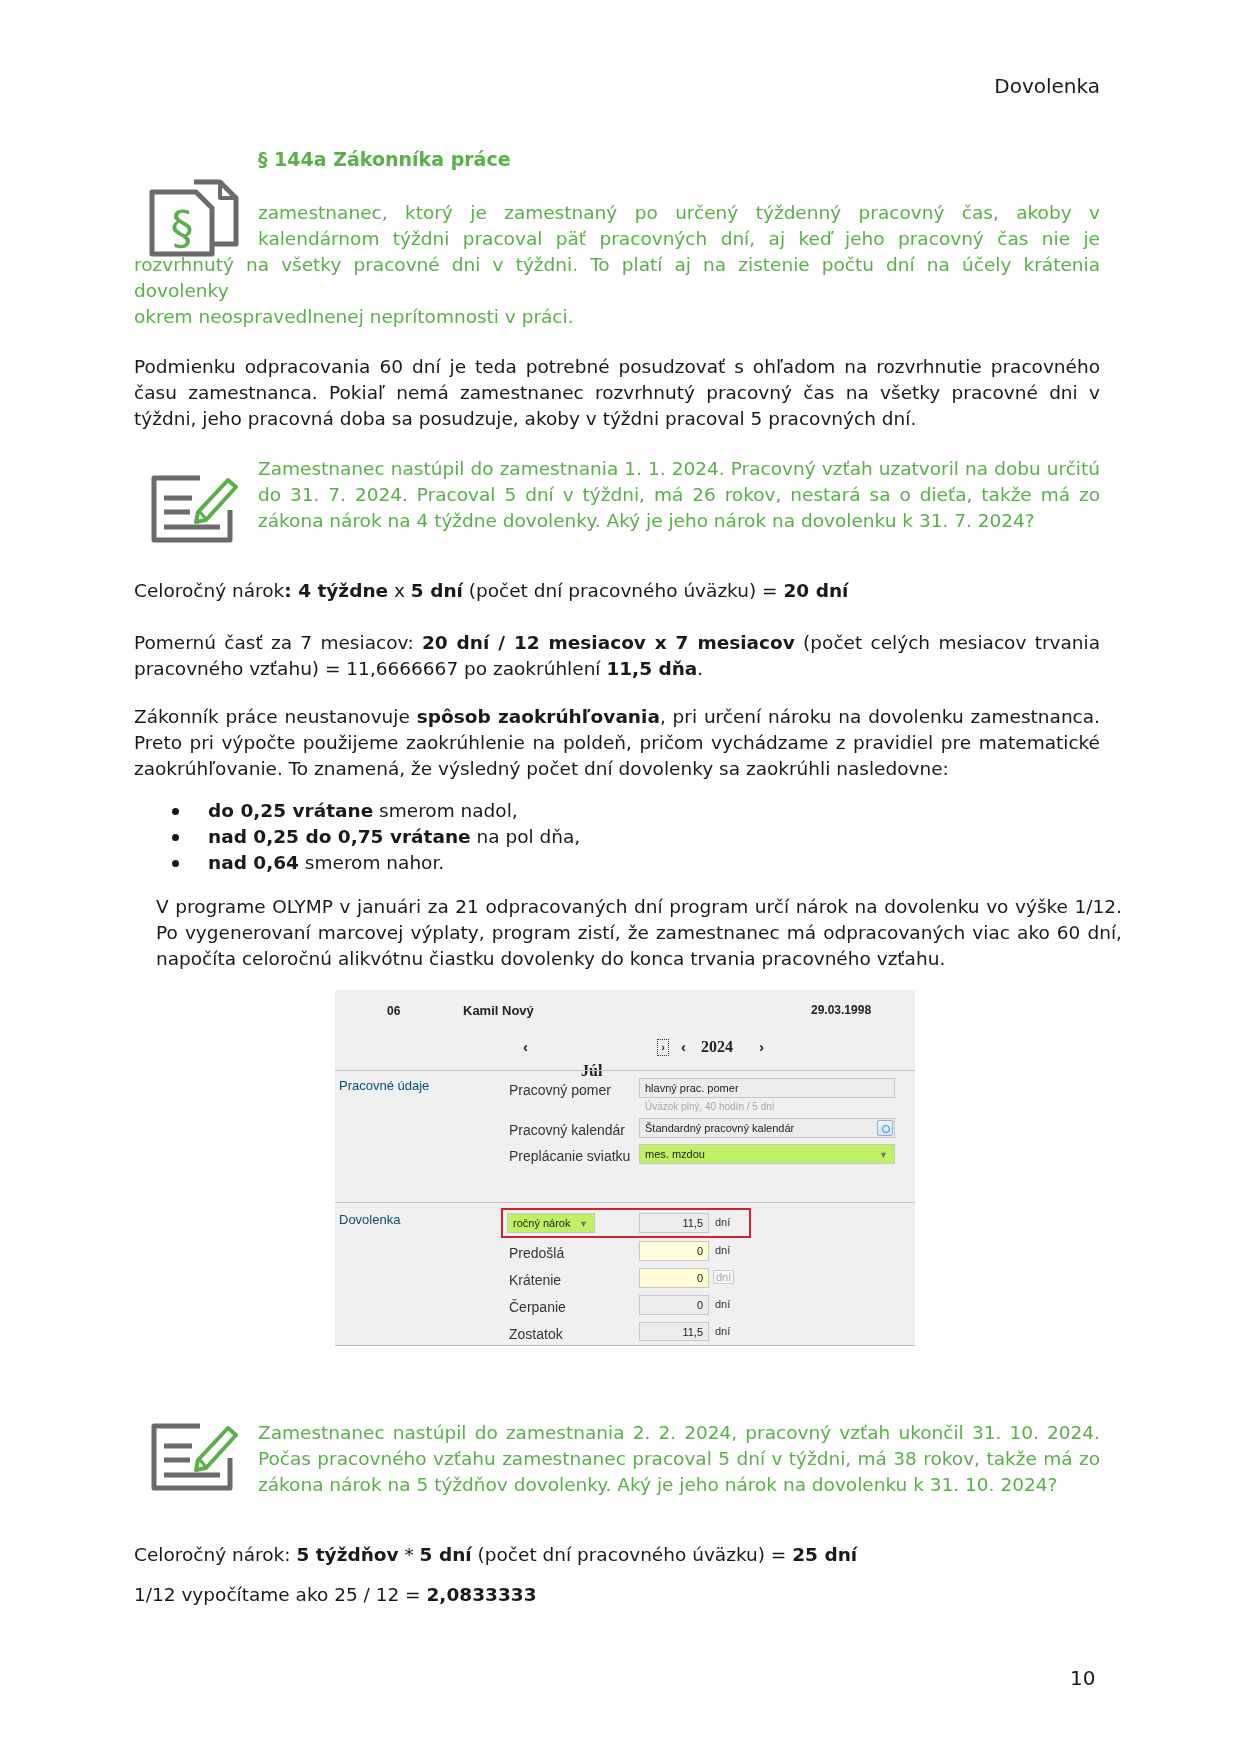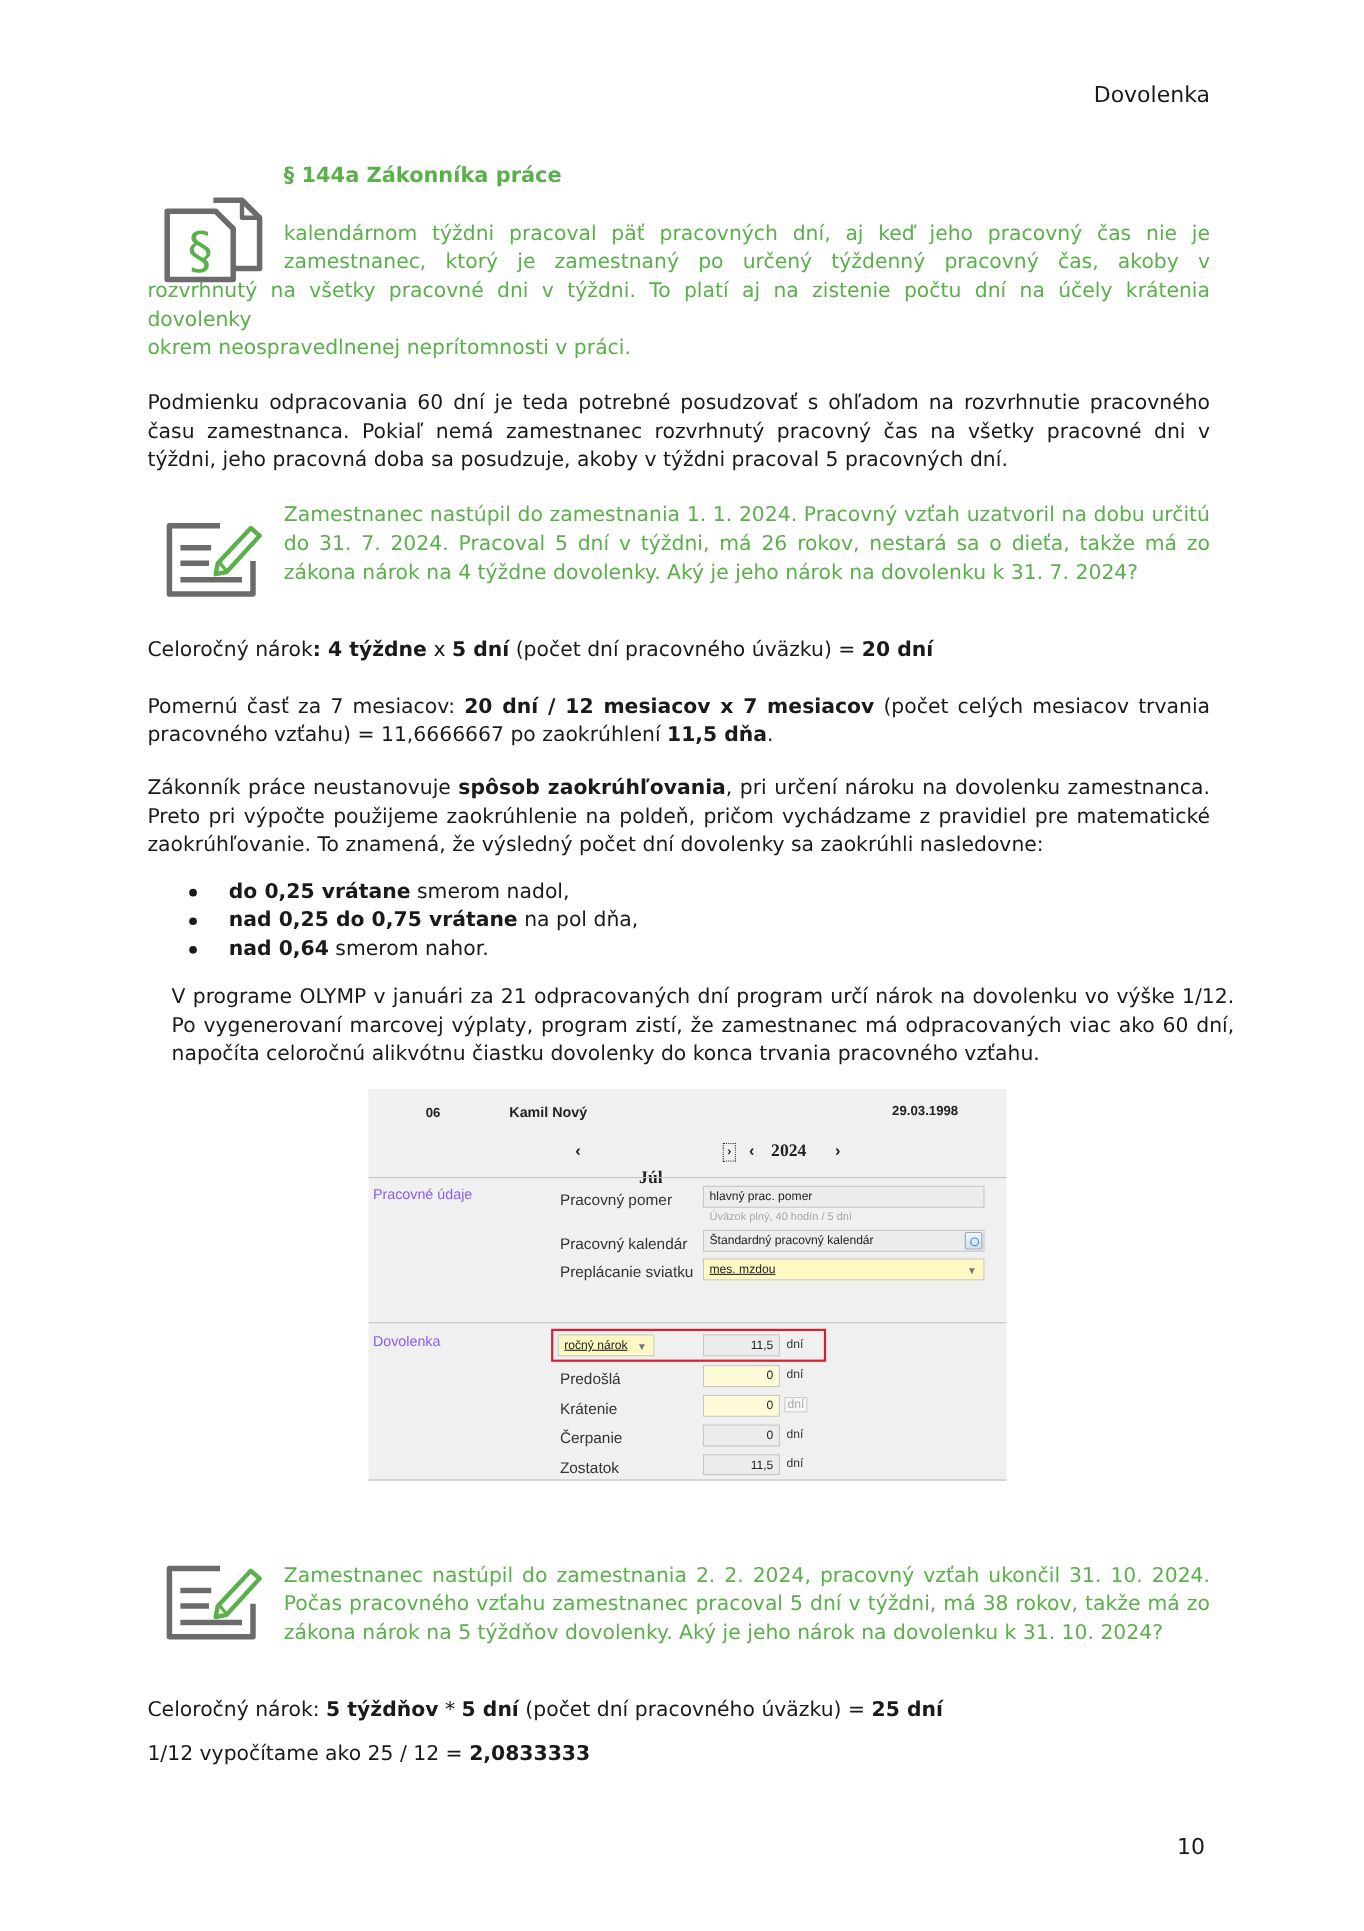--- a/index.html
+++ b/index.html
@@ -59,26 +59,26 @@
     .olymp .emp-code { left: 52px; top: 14px; font-size: 12px; font-weight: bold; }
     .olymp .emp-name { left: 128px; top: 13px; font-size: 13px; font-weight: bold; }
     .olymp .emp-date { left: 476px; top: 13px; font-size: 12px; font-weight: bold; }
     .olymp .nav { top: 48px; font-family: "Liberation Serif", serif; font-size: 16px; font-weight: bold; }
     .olymp .nav.arrow { font-family: "Liberation Sans", sans-serif; font-size: 15px; }
     .olymp .focus-arrow {
       left: 322px; top: 49px; width: 12px; height: 17px; border: 1px dotted #333;
       font-size: 11px; line-height: 15px; text-align: center; font-weight: bold;
     }
     .olymp .sep { left: 0; width: 580px; height: 1px; background: #c4c4c4; }
-    .olymp .section-label { font-size: 13px; color: #8b5cf6; left: 4px; }
+    .olymp .section-label { font-size: 13px; color: #0c4a6e; left: 4px; }
     .olymp .field-label { font-size: 14px; color: #333; left: 174px; }
     .olymp .field {
       border: 1px solid #c7c7c7; background: #ececec; font-size: 11px; padding: 2px 5px; height: 20px; line-height: 15px;
     }
-    .olymp .field.white { background: #fef9c3; text-decoration: underline; }
+    .olymp .field.white { background: #bef264; }
     .olymp .field.yellow { background: #fdfbd8; }
     .olymp .field.num { text-align: right; }
     .olymp .hint { font-size: 10px; color: #a7a7a7; }
     .olymp .unit { font-size: 11px; color: #333; }
     .olymp .unit.disabled { color: #aaa; border: 1px solid #ccc; padding: 0 2px; background: #f6f6f6; }
     .olymp .caret { position: absolute; right: 6px; top: 3px; font-size: 9px; color: #777; }
     .olymp .lookup-btn {
       position: absolute; right: 1px; top: 1px; width: 16px; height: 16px; border: 1px solid #9ab; border-radius: 2px;
       background: linear-gradient(#eef5fb, #cfe1ef);
     }
@@ -96,22 +96,22 @@
   <svg width="94" height="80" viewBox="0 0 94 80">
     <path d="M46 4 L72 4 L88 20 L88 66 L62 66" fill="none" stroke="#6b6b6b" stroke-width="5" stroke-linejoin="round"></path>
     <path d="M72 4 L72 20 L88 20" fill="none" stroke="#6b6b6b" stroke-width="4" stroke-linejoin="round"></path>
     <path d="M4 14 L48 14 L64 30 L64 76 L4 76 Z" fill="#ffffff" stroke="#6b6b6b" stroke-width="5" stroke-linejoin="round"></path>
     <text x="34" y="66" font-family="DejaVu Sans, sans-serif" font-size="46" fill="#5ab04a" text-anchor="middle">§</text>
   </svg>
 </div>
 <div class="abs law-heading green">§ 144a Zákonníka práce</div>
 <div class="para law-para green">
   <div class="indent-block">
+    <span class="line">zamestnanec, ktorý je zamestnaný po určený týždenný pracovný čas, akoby v</span>
     <span class="line">kalendárnom týždni pracoval päť pracovných dní, aj keď jeho pracovný čas nie je</span>
-    <span class="line">zamestnanec, ktorý je zamestnaný po určený týždenný pracovný čas, akoby v</span>
   </div>
   <span class="line">rozvrhnutý na všetky pracovné dni v týždni. To platí aj na zistenie počtu dní na účely krátenia dovolenky</span>
   <span class="line last">okrem neospravedlnenej neprítomnosti v práci.</span>
 </div>
 
 <div class="para" style="top:354px;">Podmienku odpracovania 60 dní je teda potrebné posudzovať s ohľadom na rozvrhnutie pracovného času zamestnanca. Pokiaľ nemá zamestnanec rozvrhnutý pracovný čas na všetky pracovné dni v týždni, jeho pracovná doba sa posudzuje, akoby v týždni pracoval 5 pracovných dní.</div>
 
 <div class="icon-box" style="left:150px; top:472px; width:90px; height:72px;">
   <svg width="90" height="72" viewBox="0 0 90 72">
     <path d="M50 6 L4 6 L4 68 L80 68 L80 38" fill="none" stroke="#6b6b6b" stroke-width="5" stroke-linejoin="round"></path>

